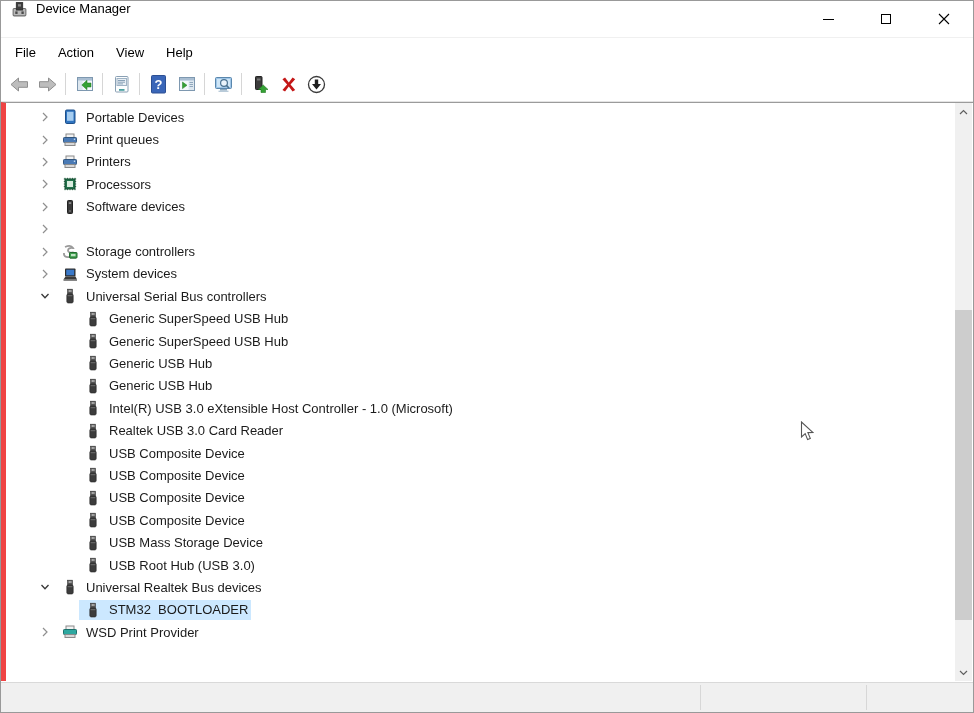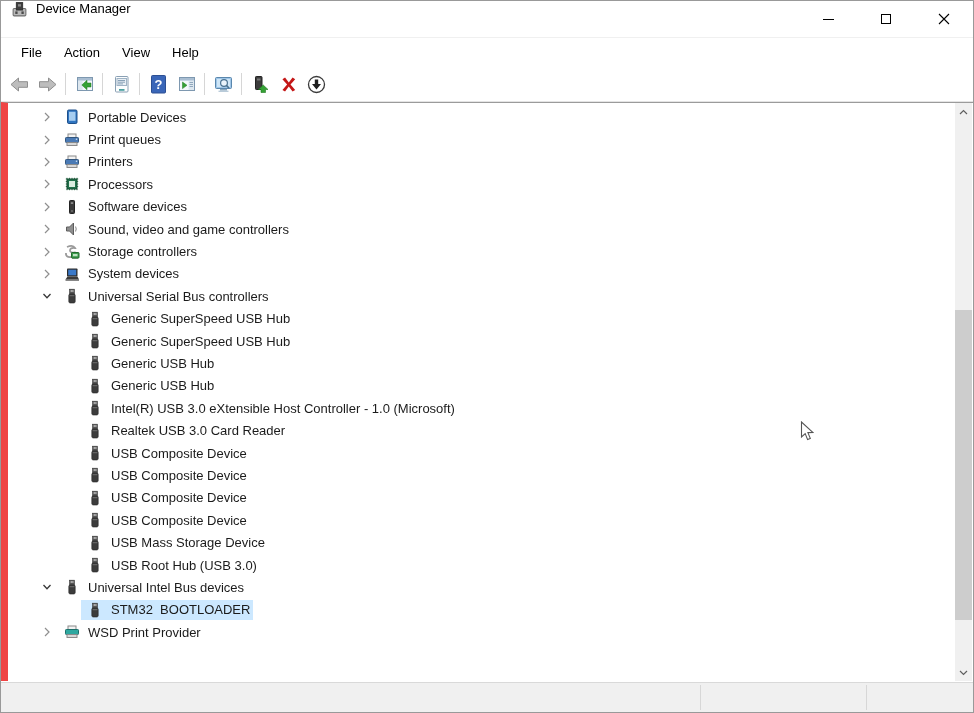--- a/index.html
+++ b/index.html
@@ -16,37 +16,37 @@
   }
   .app-icon { width:17px; height:17px; margin-left:10px; flex:0 0 auto; }
   .title-text { margin-left:8px; font-size:13px; color:#000; }
   .caption-buttons { position:absolute; right:0; top:0; height:36px; display:flex; }
   .cap-btn { width:58px; height:36px; display:flex; align-items:center; justify-content:center; background:transparent; border:none; cursor:default; }
   .min-glyph { width:11px; height:0; border-top:1px solid #000; display:block; }
   .max-glyph { width:10px; height:10px; border:1px solid #000; display:block; }
   
   .menubar {
     position:absolute; top:36px; left:0; right:0; height:30px;
-    display:flex; align-items:center; padding-left:9px; background:#ffffff;
+    display:flex; align-items:center; padding-left:3px; background:#ffffff;
     border-top:1px solid #f0f0f0;
   }
   .menu-item { font-size:13px; color:#000; padding:4px 11px; }
   
   .toolbar {
     position:absolute; top:66px; left:0; right:0; height:35px;
     display:flex; align-items:center; padding-left:4px; background:#ffffff;
     border-bottom:1px solid #e4e4e4;
   }
   .tb-btn { width:28px; height:28px; border:none; background:transparent; display:flex; align-items:center; justify-content:center; padding:0; }
   .tb-btn svg { width:21px; height:21px; }
   .tb-sep { width:1px; height:22px; background:#d6d6d6; margin:0 4px; }
   
   .treearea {
     position:absolute; top:101px; left:0; right:0; bottom:31px;
-    background:#ffffff; border-top:1px solid #9b9b9b; border-left:7px solid #ef4444;
+    background:#ffffff; border-top:1px solid #9b9b9b; border-left:5px solid #ef4444;
     overflow:hidden;
   }
   .tree { padding-top:3px; }
   .tree-row { height:22.4px; display:flex; align-items:center; }
   .row-indent { flex:0 0 auto; }
   .chevron { flex:0 0 22px; width:22px; display:flex; align-items:center; justify-content:center; }
   .chevron svg { width:10px; height:10px; }
   .row-content { display:flex; align-items:center; padding:2px 3px; border-radius:0; }
   .row-content.selected { background:#cce8ff; }
   .tree-icon { width:16px; height:16px; flex:0 0 auto; margin-left:3px; }
@@ -298,29 +298,20 @@
             <span class="tree-label">Software devices</span>
           </span>
         </div>
         <div class="tree-row">
           <span class="row-indent" style="width: 28px;"></span>
           <span class="chevron">
             <svg viewBox="0 0 10 10">
               <path d="M3 1 L7 5 L3 9" stroke="#8f8f8f" stroke-width="1.2" fill="none"></path>
             </svg>
           </span>
-          <span class="row-content">
-            <span class="tree-icon">
-              <svg viewBox="0 0 16 16">
-                <path d="M2.5 6 H5.5 L9.5 2 V14 L5.5 10 H2.5 Z" fill="#8f8f8f" stroke="#5c5c5c"></path>
-                <path d="M11.5 5.5 Q13 8 11.5 10.5" stroke="#8f8f8f" stroke-width="1.1" fill="none"></path>
-              </svg>
-            </span>
-            <span class="tree-label">Sound, video and game controllers</span>
-          </span>
         </div>
         <div class="tree-row">
           <span class="row-indent" style="width: 28px;"></span>
           <span class="chevron">
             <svg viewBox="0 0 10 10">
               <path d="M3 1 L7 5 L3 9" stroke="#8f8f8f" stroke-width="1.2" fill="none"></path>
             </svg>
           </span>
           <span class="row-content">
             <span class="tree-icon">
@@ -575,21 +566,21 @@
           <span class="row-content">
             <span class="tree-icon">
               <svg viewBox="0 0 16 16">
                 <rect x="5.6" y="1.2" width="4.8" height="5" fill="#555555" stroke="#333" stroke-width="0.6"></rect>
                 <rect x="6.7" y="2.2" width="1" height="1.6" fill="#e8e8e8"></rect>
                 <rect x="8.4" y="2.2" width="1" height="1.6" fill="#e8e8e8"></rect>
                 <rect x="4.8" y="6" width="6.4" height="9" rx="1.4" fill="#3c3c3c" stroke="#242424" stroke-width="0.6"></rect>
                 <rect x="5.6" y="7.2" width="4.8" height="1" fill="#6f6f6f"></rect>
               </svg>
             </span>
-            <span class="tree-label">Universal Intel Bus devices</span>
+            <span class="tree-label">Universal Realtek Bus devices</span>
           </span>
         </div>
         <div class="tree-row">
           <span class="row-indent" style="width: 51px;"></span>
           <span class="chevron"></span>
           <span class="row-content selected">
             <span class="tree-icon">
               <svg viewBox="0 0 16 16">
                 <rect x="5.6" y="1.2" width="4.8" height="5" fill="#555555" stroke="#333" stroke-width="0.6"></rect>
                 <rect x="6.7" y="2.2" width="1" height="1.6" fill="#e8e8e8"></rect>

